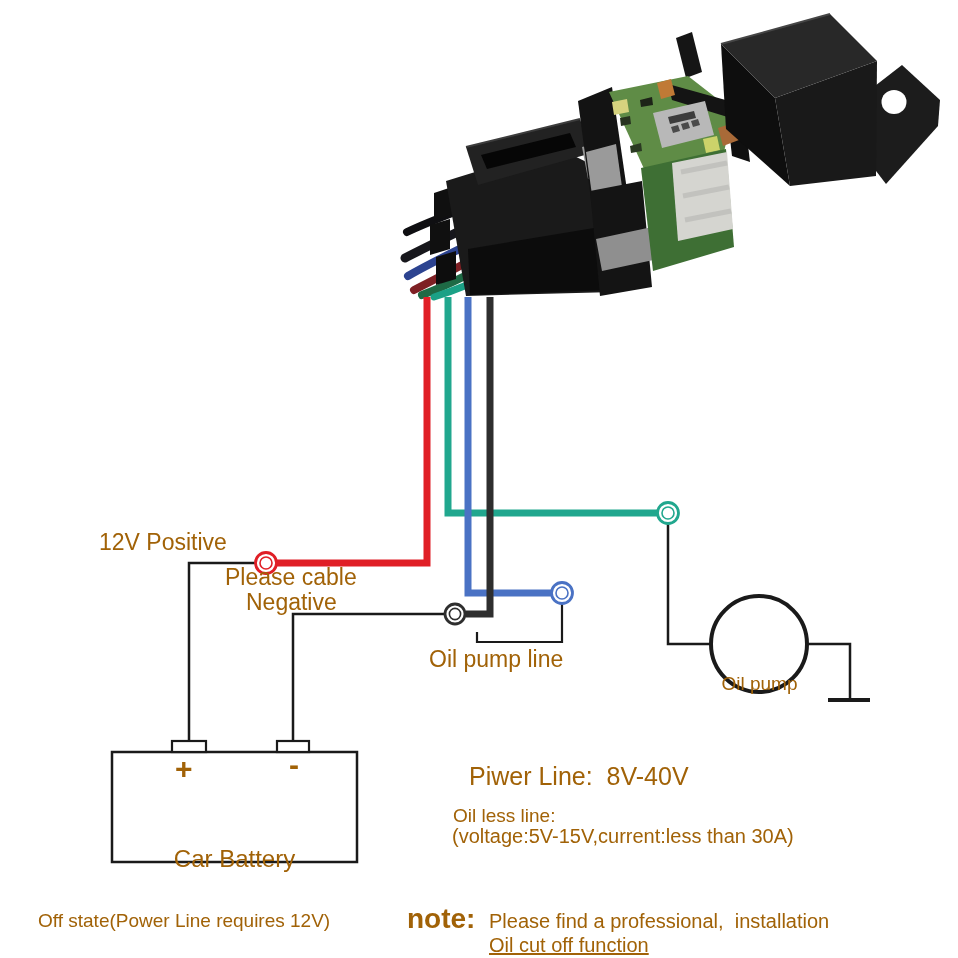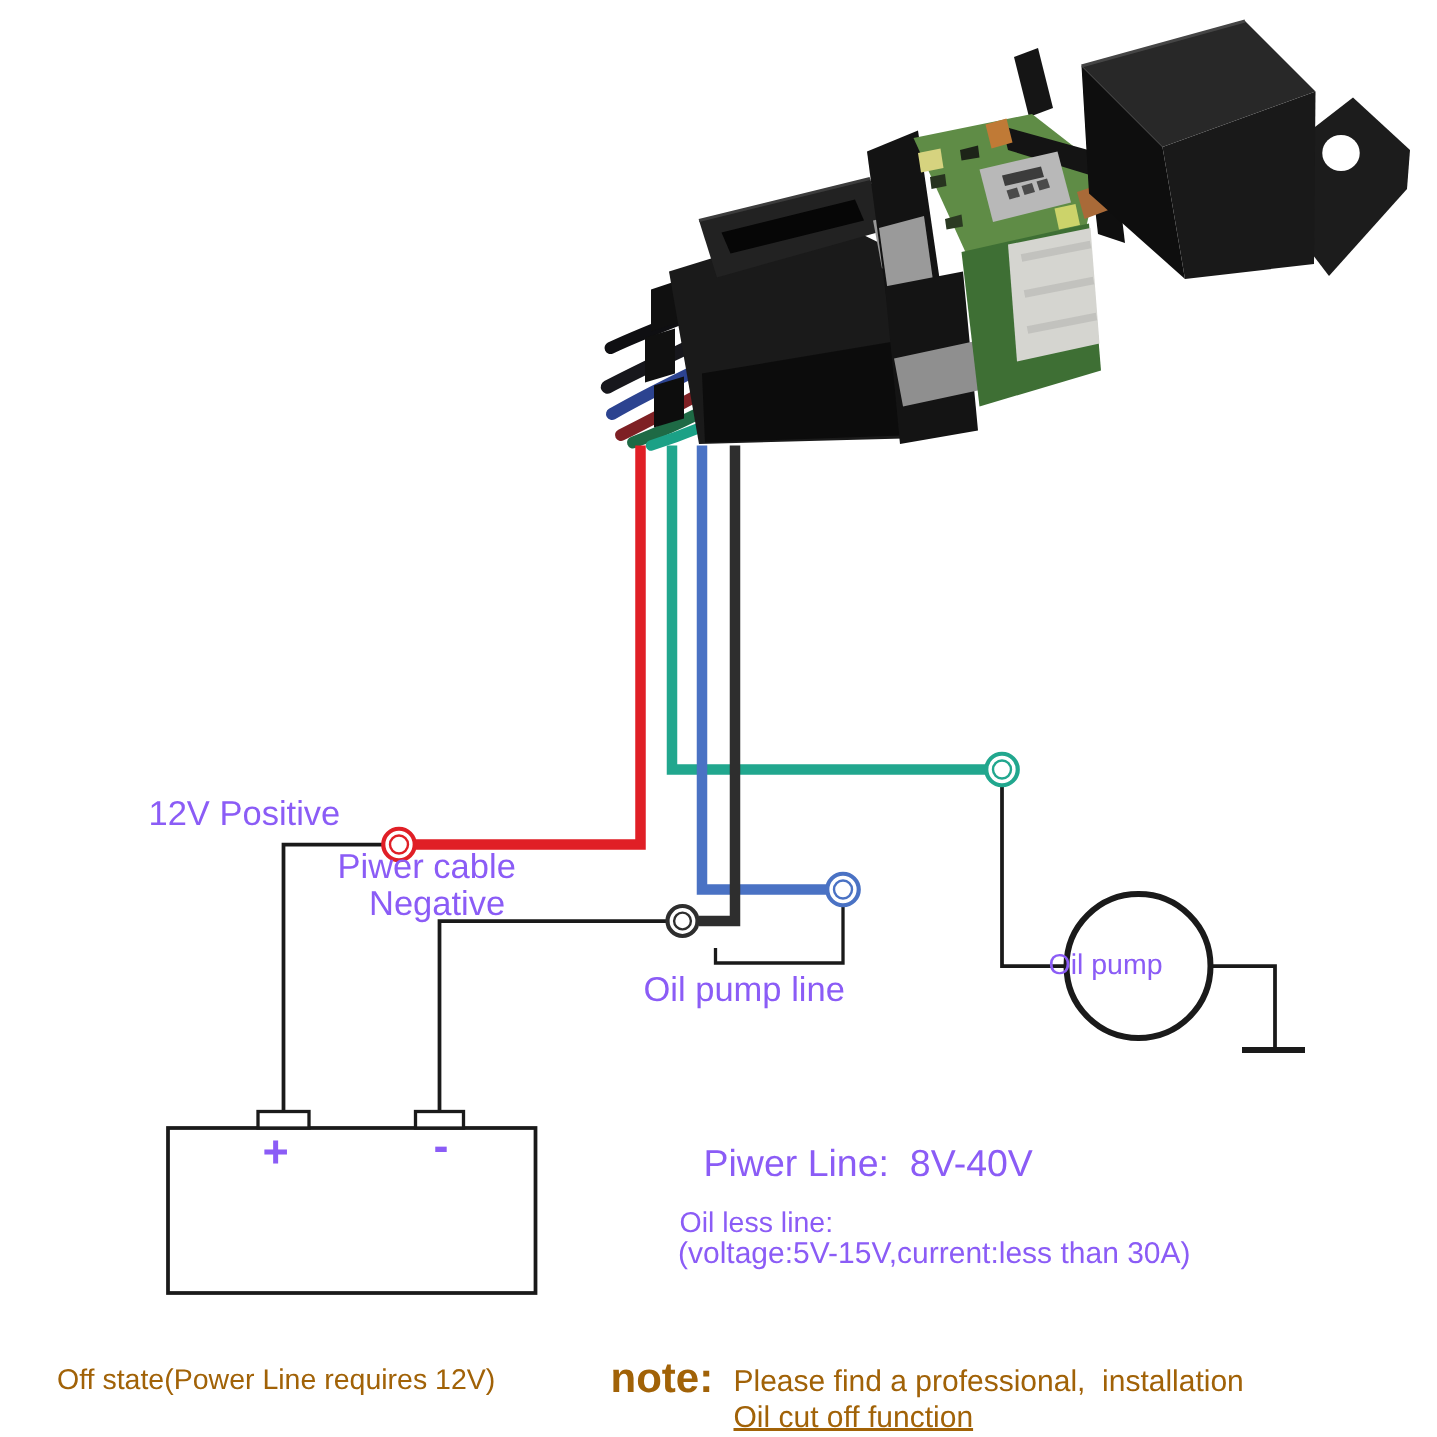--- a/index.html
+++ b/index.html
@@ -1,24 +1,24 @@
 <!DOCTYPE html>
 <html><head>
 <meta charset="utf-8">
 <style>
   html,body{margin:0;padding:0;background:#fff;}
   .stage{
     position:relative;width:958px;height:958px;background:#ffffff;
     font-family:"Liberation Sans", sans-serif;overflow:hidden;color:#111;
   }
   .stage svg{position:absolute;left:0;top:0;}
-  .lbl{position:absolute;line-height:1.05;white-space:pre;color:#8b5cf6;}
+  .lbl{position:absolute;line-height:1.05;white-space:pre;color:#a16207;}
   .red{color:#a16207;}
   .bold{font-weight:700;}
-  .ctr{}
+  .ctr{text-align:center;margin-top:40px;}
 </style>
 </head>
 <body>
 
 <div class="stage">
 
   <svg width="958" height="958" viewBox="0 0 958 958">
 
     <g>
 
@@ -116,27 +116,28 @@
     <circle cx="759" cy="644" r="48" fill="#ffffff" stroke="#1a1a1a" stroke-width="4"></circle>
 
     <g>
       <rect x="112" y="752" width="245" height="110" fill="#ffffff" stroke="#1a1a1a" stroke-width="2.5"></rect>
       <rect x="172" y="741" width="34" height="11" fill="#ffffff" stroke="#1a1a1a" stroke-width="2.2"></rect>
       <rect x="277" y="741" width="32" height="11" fill="#ffffff" stroke="#1a1a1a" stroke-width="2.2"></rect>
     </g>
   </svg>
 
   <div class="lbl" style="left:99px;top:530px;font-size:23px;">12V Positive</div>
-  <div class="lbl" style="left:225px;top:565px;font-size:23px;">Piwer cable</div>
+  <div class="lbl" style="left:225px;top:565px;font-size:23px;">Please cable</div>
   <div class="lbl" style="left:246px;top:590px;font-size:23px;">Negative</div>
   <div class="lbl" style="left:429px;top:647px;font-size:23px;">Oil pump line</div>
   <div class="lbl ctr" style="left:699px;top:634px;width:121px;font-size:19px;">Oil pump</div>
 
   <div class="lbl bold" style="left:175px;top:753px;font-size:30px;">+</div>
   <div class="lbl bold" style="left:289px;top:749px;font-size:30px;">-</div>
+  <div class="lbl ctr" style="left:112px;top:806px;width:245px;font-size:24px;">Car Battery</div>
 
   <div class="lbl" style="left:456px;top:763px;font-size:25px;margin-left:13px;">Piwer Line:  8V-40V</div>
   <div class="lbl" style="left:453px;top:806px;font-size:19px;">Oil less line:</div>
   <div class="lbl" style="left:452px;top:826px;font-size:20px;">(voltage:5V-15V,current:less than 30A)</div>
 
   <div class="lbl red" style="left:38px;top:911px;font-size:19px;">Off state(Power Line requires 12V)</div>
   <div class="lbl red bold" style="left:407px;top:904px;font-size:28px;">note:</div>
   <div class="lbl red" style="left:489px;top:911px;font-size:20px;">Please find a professional,  installation</div>
   <div class="lbl red" style="left:489px;top:935px;font-size:20px;text-decoration:underline;">Oil cut off function</div>
 

